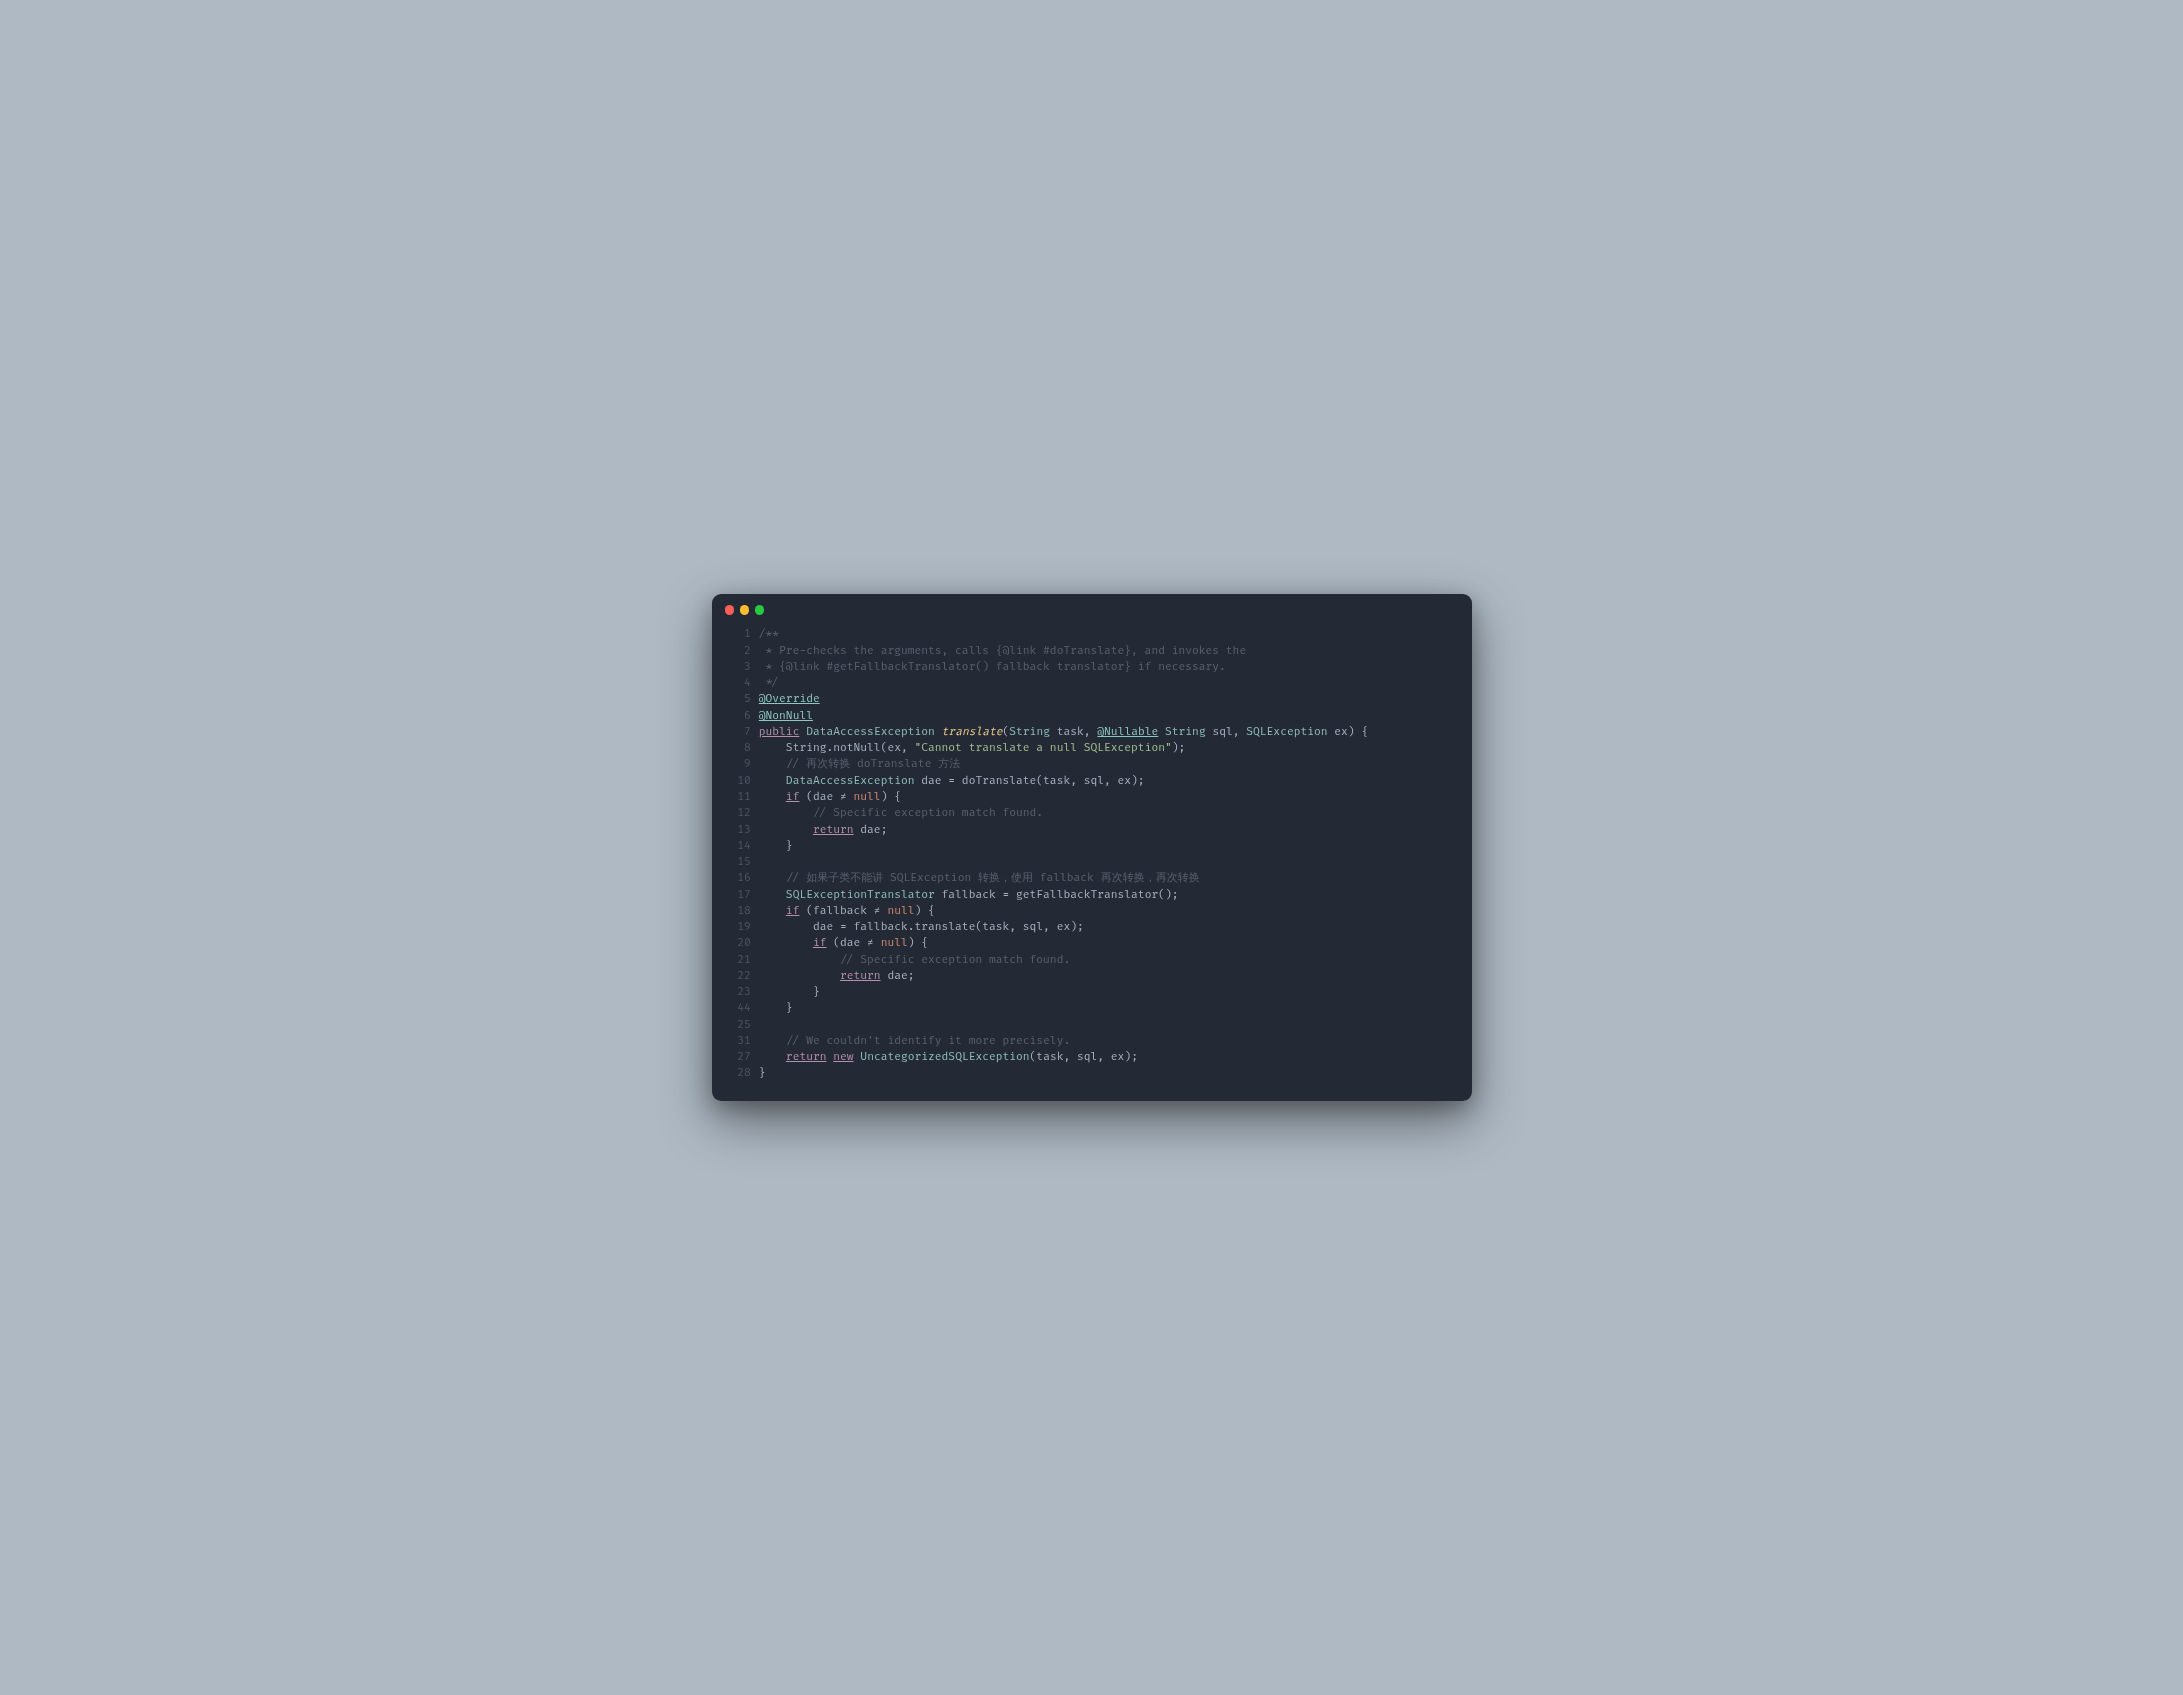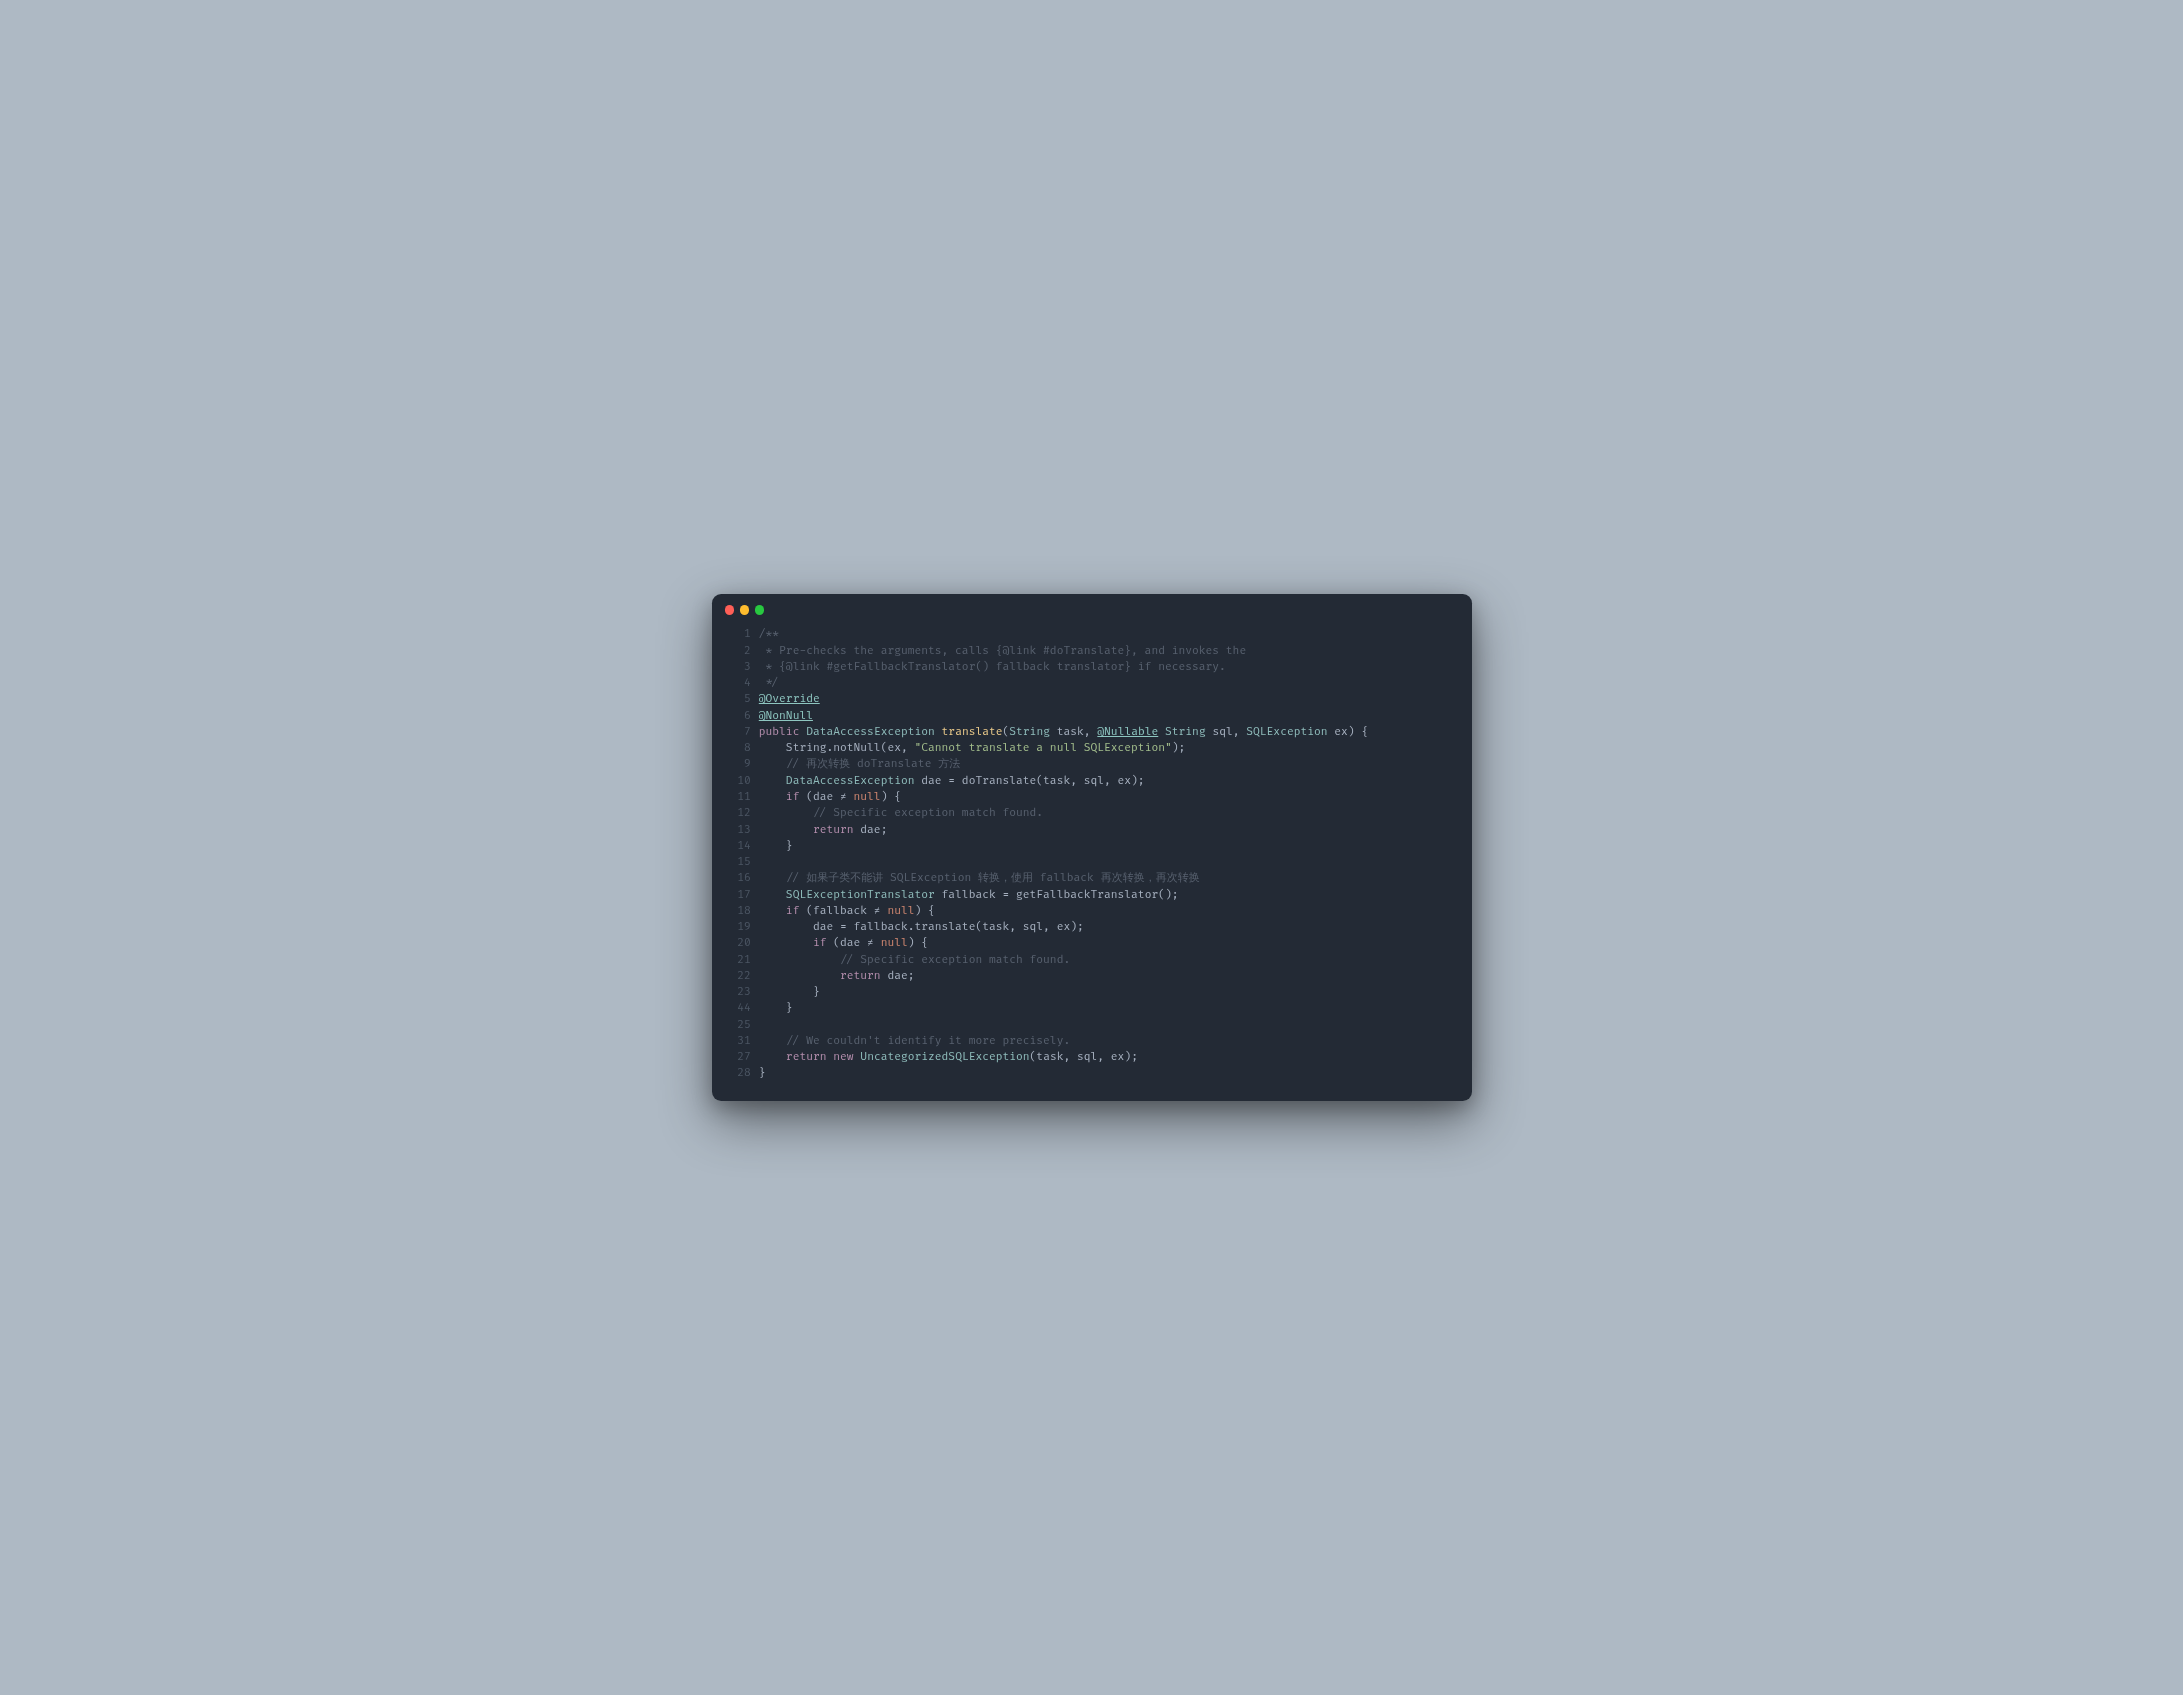--- a/index.html
+++ b/index.html
@@ -45,23 +45,23 @@
     color: #4b5563;
     width: 2.4em;
     text-align: right;
     margin-right: 7.9px;
     user-select: none;
     flex-shrink: 0;
   }
   .code { color: #a6b0bf; }
   .c-comment { color: #57606e; }
   .c-anno { color: #8ec6c0; text-decoration: underline; }
-  .c-kw { color: #b48ead; }
+  .c-kw { color: #b48ead; text-decoration: underline; }
   .c-type { color: #8fbcbb; }
-  .c-fn { color: #ebcb8b; }
+  .c-fn { color: #ebcb8b; font-style: italic; }
   .c-str { color: #a3be8c; }
   .c-null { color: #d08770; text-align: center; }
   .c-punc { color: #a6b0bf; }
 </style>
 </head>
 <body>
 
 <div class="window">
   <div class="titlebar">
     <div class="dot red"></div>

